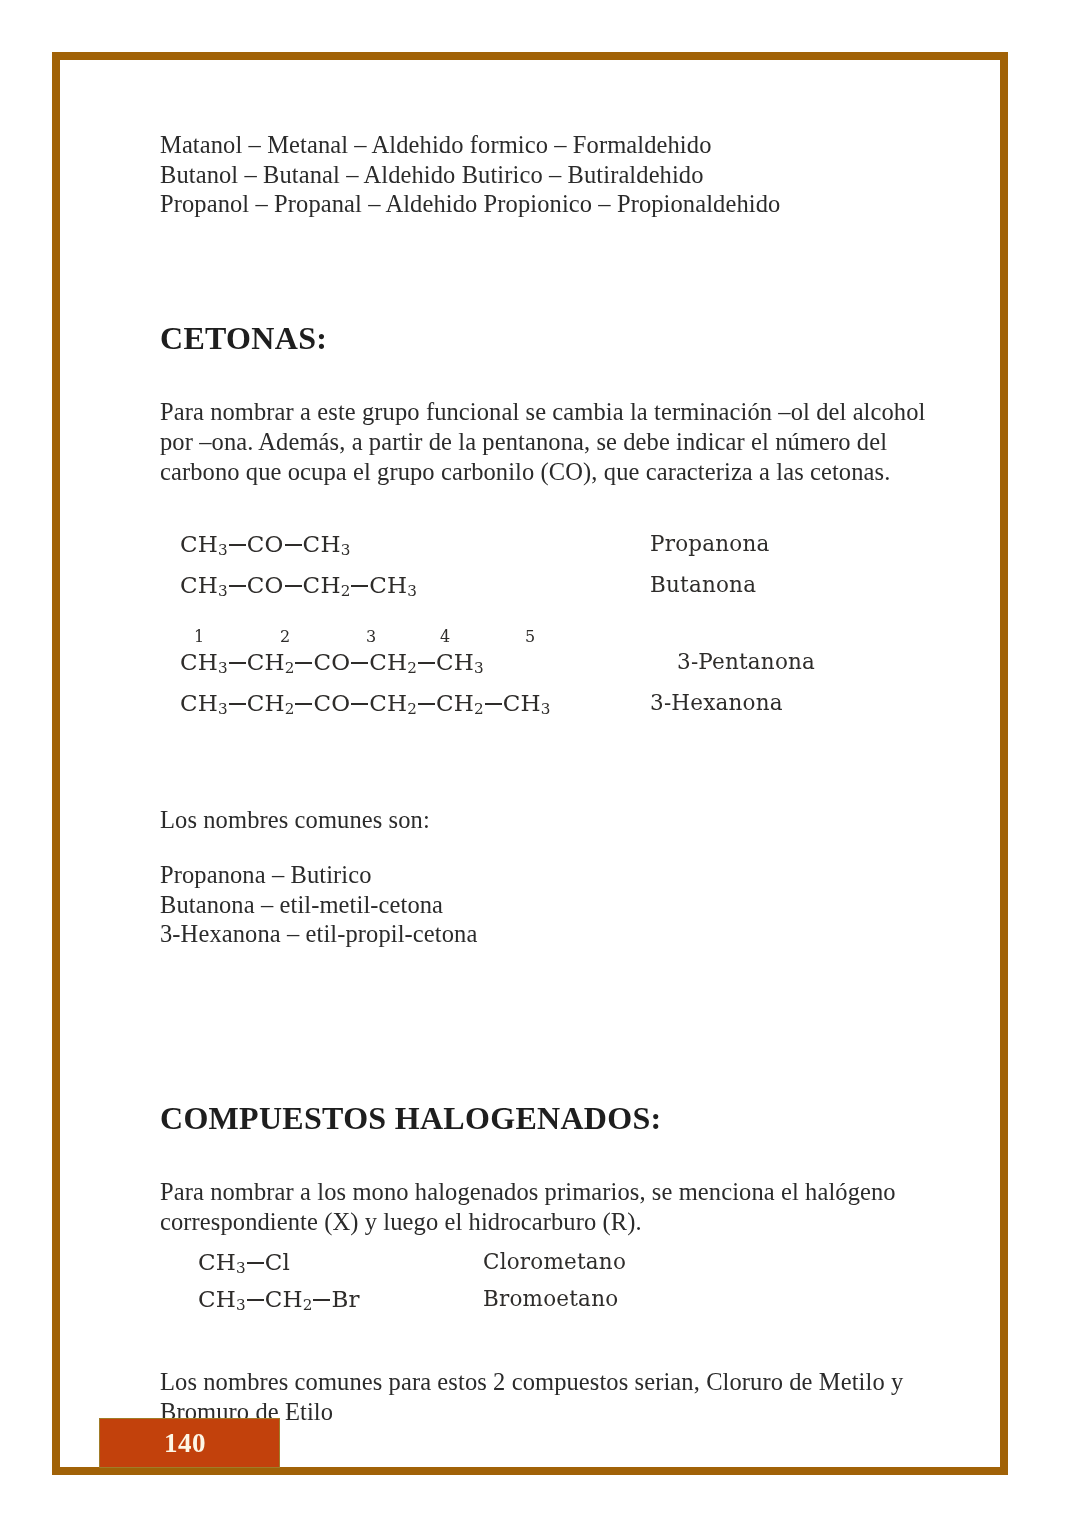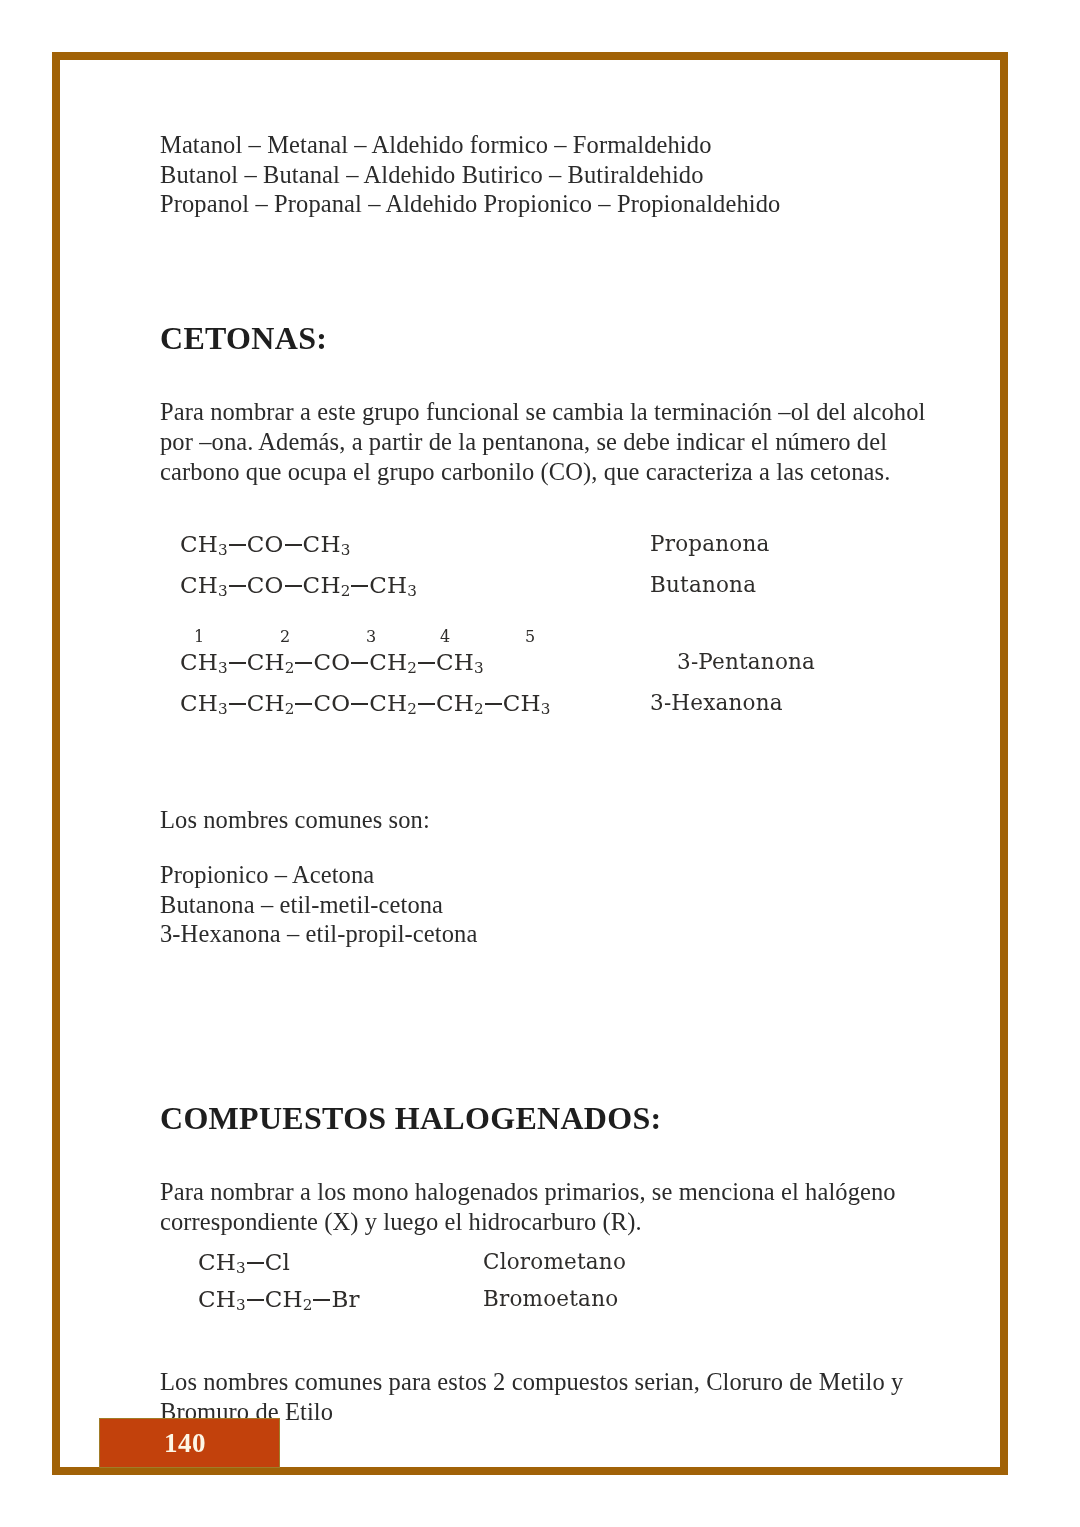--- a/index.html
+++ b/index.html
@@ -199,21 +199,21 @@
 
     </div>
 
     <div class="spacer-lg"></div>
 
     <div class="body-line">Los nombres comunes son:</div>
 
     <div class="spacer-sm"></div>
 
     <div>
-      <div class="body-line">Propionico – Acetona</div>
+      <div class="body-line">Propanona – Butirico</div>
       <div class="body-line">Butanona – etil-metil-cetona</div>
       <div class="body-line">3-Hexanona – etil-propil-cetona</div>
     </div>
 
     <div class="spacer-xl"></div>
     <div style="height:22px"></div>
 
     <div class="section-heading">COMPUESTOS HALOGENADOS:</div>
 
     <div class="spacer-md"></div>

